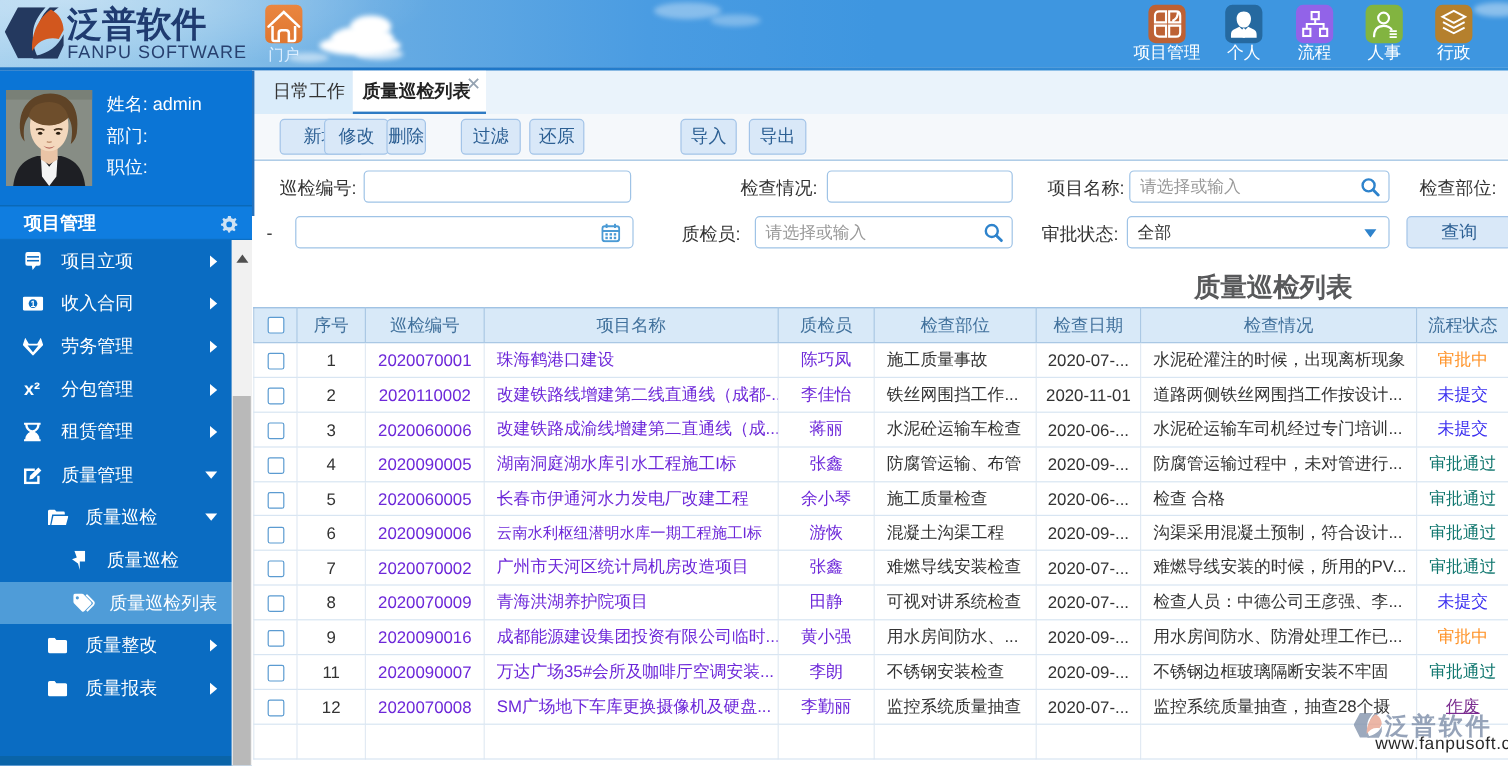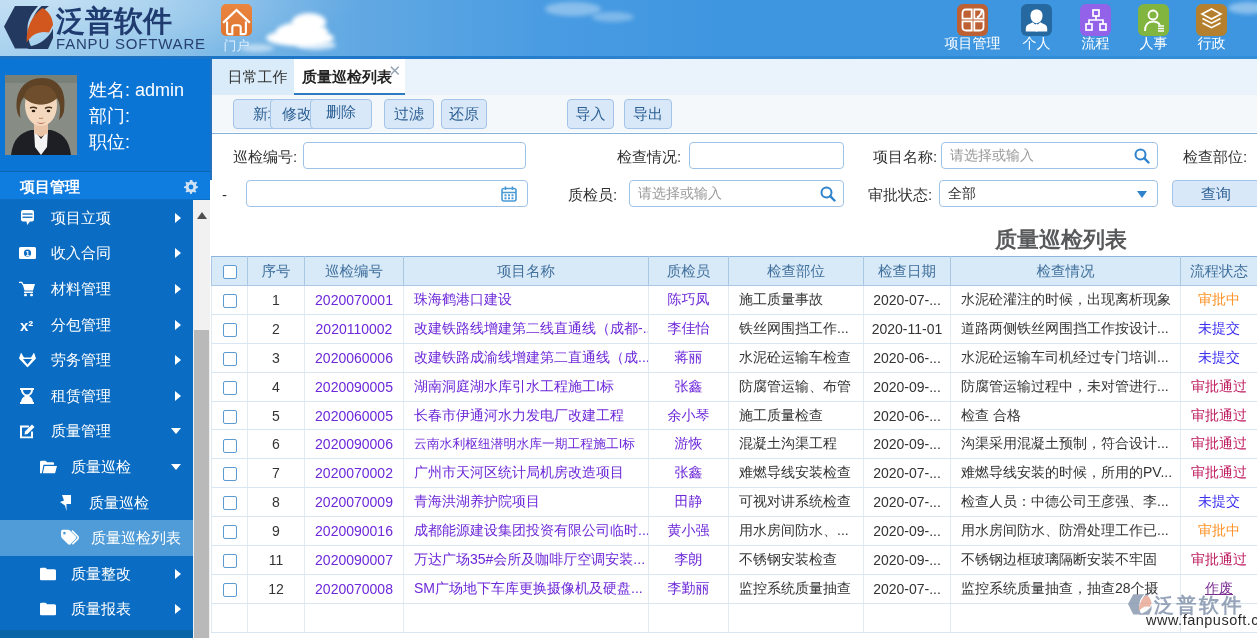--- a/index.html
+++ b/index.html
@@ -16,21 +16,21 @@
 .cloud { position:absolute; border-radius:50%; background:#fff; filter:blur(2px); }
 #logo-text { left:56px; top:6px; color:#1f3b70; }
 #logo-text .cn { font-size:29px; font-weight:bold; line-height:30px; }
 #logo-text .en { font-size:15px; letter-spacing:0.8px; line-height:12px; margin-top:2px; color:#27406f; }
 .hicon { position:absolute; top:4px; width:31px; height:32px; border-radius:6px; }
 .hlabel { position:absolute; top:35px; color:#fff; font-size:14px; white-space:nowrap; text-align:center; }
 
 
 #sidebar { left:0; top:59px; width:210px; height:579px; background:#0b75d6; }
 #photo { left:5px; top:16px; width:72px; height:80px; }
-.uinfo { left:89px; color:#fff; font-size:18px; }
+.uinfo { left:89px; color:#fff; font-size:15px; }
 #pmhdr { left:0; top:112px; width:210px; height:29px; background:#0f7de0; border-top:1px solid #0a65ae; border-bottom:1px solid #0c6fc4; color:#fff; font-weight:bold; font-size:15px; line-height:29px; padding-left:20px; }
 #menu { left:0; top:141px; width:194px; height:438px; background:#0a6cc2; }
 .mi { position:relative; height:35.6px; color:#fff; font-size:15px; }
 .mi .txt { position:absolute; top:50%; transform:translateY(-50%); white-space:nowrap; }
 .mi .arr { position:absolute; right:13px; top:50%; transform:translateY(-50%); width:0; height:0; }
 .arr.r { border-left:6px solid #fff; border-top:5px solid transparent; border-bottom:5px solid transparent; }
 .arr.d { border-top:6px solid #fff; border-left:5px solid transparent; border-right:5px solid transparent; }
 .mi svg { position:absolute; top:50%; transform:translateY(-50%); }
 .sel { background:#4f9cd8; width:210px; }
 
@@ -55,21 +55,21 @@
 
 #tbl { left:1px; top:197px; width:1046px; border-collapse:collapse; table-layout:fixed; background:#fff; }
 #tbl th { background:#d8e9f8; color:#41719c; font-weight:normal; font-size:14.5px; border:1px solid #aac8e4; border-left:none; height:29px; }
 #tbl th:first-child { border-left:1px solid #aac8e4; } #tbl tr:first-child th { border-top:1px solid #8ab5de; }
 #tbl td { height:28.9px; font-size:14px; color:#333; border-bottom:1px solid #d8e5f2; border-right:1px solid #e2eaf3; white-space:nowrap; overflow:hidden; padding:0; }
 #tbl td:first-child { border-left:1px solid #e2eaf3; }
 #tbl .lnk { color:#6d28d9; }
 .ctr { text-align:center; }
 .pl { padding-left:10px !important; }
 .cb { display:inline-block; width:14px; height:14px; border:1px solid #5b9bd1; border-radius:2px; background:#fff; vertical-align:middle; }
-#tbl .st-o { color:#ff9124; } #tbl .st-b { color:#3a2ef0; } #tbl .st-g { color:#be185d;margin-top:24px; } #tbl .st-p { color:#7b2d90;text-decoration:underline; }
+#tbl .st-o { color:#ff9124; } #tbl .st-b { color:#3a2ef0; } #tbl .st-g { color:#0f766e;margin-top:24px; } #tbl .st-p { color:#7b2d90;text-decoration:underline; }
 
 #wm { left:918px; top:534px; }
 </style>
 </head>
 <body>
 <div id="header" class="abs">
   <div class="cloud" style="left:276px;top:22px;width:52px;height:20px;"></div>
   <div class="cloud" style="left:292px;top:13px;width:34px;height:18px;"></div>
   <div class="cloud" style="left:266px;top:30px;width:68px;height:16px;"></div>
   <div class="cloud" style="left:296px;top:40px;width:40px;height:10px;opacity:.7;"></div>
@@ -185,39 +185,28 @@
         <svg style="left:19px;" width="17" height="12" viewBox="0 0 17 12">
           <rect x="0" y="0" width="17" height="12" rx="1.5" fill="#fff"></rect>
           <circle cx="8.5" cy="6" r="3.6" fill="#0a6cc2"></circle>
           <text x="8.5" y="8.6" font-size="7.5" fill="#fff" text-anchor="middle" font-weight="bold">1</text>
         </svg>
         <span class="txt" style="left:51px;">收入合同</span>
         <span class="arr r"></span>
       </div>
     <div class="mi">
         <svg style="left:19px;" width="17" height="15" viewBox="0 0 17 15">
-          <g fill="#fff">
-            <path d="M0 0 L3 0 L4.5 2.5 L16 2.5 L14 9 L5.5 9 L4 4 L2.3 1.4 L0 1.4 Z M5 10 L14 10 L14 11.5 L5 11.5 Z"></path>
-            <circle cx="6.5" cy="13.5" r="1.5"></circle>
-            <circle cx="12.5" cy="13.5" r="1.5"></circle>
-          </g>
-        </svg>
-        <span class="txt" style="left:51px;">材料管理</span>
+          <path d="M0 6 L2 0 L5 5 L12 5 L15 0 L17 6 L8.5 15 Z M4 6.5 L8.5 12 L13 6.5 Z" fill="#fff"></path>
+        </svg>
+        <span class="txt" style="left:51px;">劳务管理</span>
         <span class="arr r"></span>
       </div>
     <div class="mi">
         <span style="position:absolute;left:20px;top:50%;transform:translateY(-50%);font-weight:bold;font-size:15px;color:#fff;">x²</span>
         <span class="txt" style="left:51px;">分包管理</span>
-        <span class="arr r"></span>
-      </div>
-    <div class="mi">
-        <svg style="left:19px;" width="17" height="15" viewBox="0 0 17 15">
-          <path d="M0 6 L2 0 L5 5 L12 5 L15 0 L17 6 L8.5 15 Z M4 6.5 L8.5 12 L13 6.5 Z" fill="#fff"></path>
-        </svg>
-        <span class="txt" style="left:51px;">劳务管理</span>
         <span class="arr r"></span>
       </div>
     <div class="mi">
         <svg style="left:20px;" width="14" height="16" viewBox="0 0 14 16">
           <path d="M0 0 L14 0 L14 2 L13 2 C13 5 11 7 9 8 C11 9 13 11 13 14 L14 14 L14 16 L0 16 L0 14 L1 14 C1 11 3 9 5 8 C3 7 1 5 1 2 L0 2 Z" fill="#fff"></path>
           <path d="M3 2 L11 2 C11 4.5 9 6.5 7 6.5 C5 6.5 3 4.5 3 2 Z" fill="#0a6cc2"></path>
         </svg>
         <span class="txt" style="left:51px;">租赁管理</span>
         <span class="arr r"></span>
       </div>
@@ -272,21 +261,21 @@
     </div>
 </div>
 <div id="content" class="abs">
   <div id="tabbar" class="abs">
     <div class="tab" style="left:0;width:84px;background:#daecfa;text-indent:11px;">日常工作</div>
     <div class="tab" id="tab-active">质量巡检列表<span class="x">✕</span></div>
   </div>
   <div id="toolbar" class="abs">
     <div class="btn" style="left:23px;width:70px;text-align:center;">新增</div>
     <div class="btn" style="left:60px;width:54px;">修改</div>
-    <div class="btn" style="left:100px;width:62px;font-family:Liberation Mono, monospace;">删除</div>
+    <div class="btn" style="left:112px;width:33px;">删除</div>
     <div class="btn" style="left:174px;width:50px;">过滤</div>
     <div class="btn" style="left:231px;width:46px;">还原</div>
     <div class="btn" style="left:284px;width:63px;margin-top:42px;">打印 <span style="display:inline-block;width:0;height:0;border-top:5px solid #2c5f93;border-left:4.5px solid transparent;border-right:4.5px solid transparent;vertical-align:2px;"></span></div>
     <div class="btn" style="left:357px;width:47px;">导入</div>
     <div class="btn" style="left:414px;width:48px;">导出</div>
   </div>
   <div id="contentline" class="abs"></div>
   <div id="leftblue" class="abs"></div>
   <div id="filter" class="abs">
     <div class="flabel" style="left:23px;top:14px;">巡检编号:</div>

